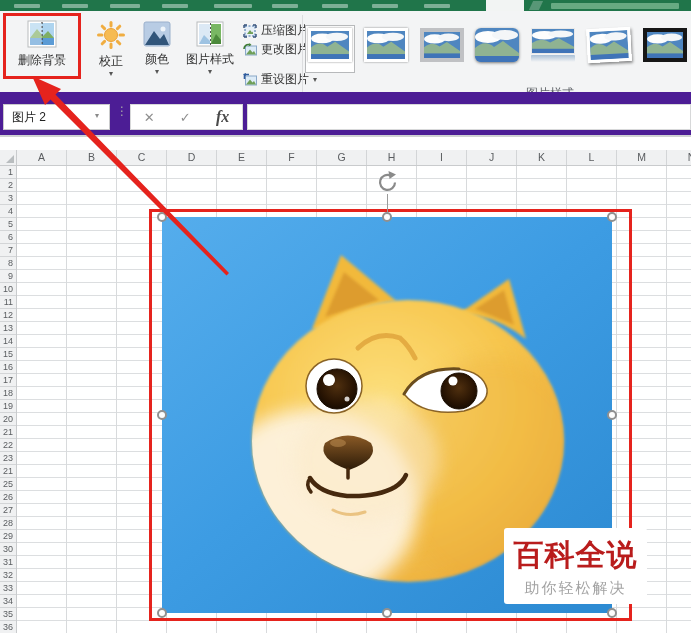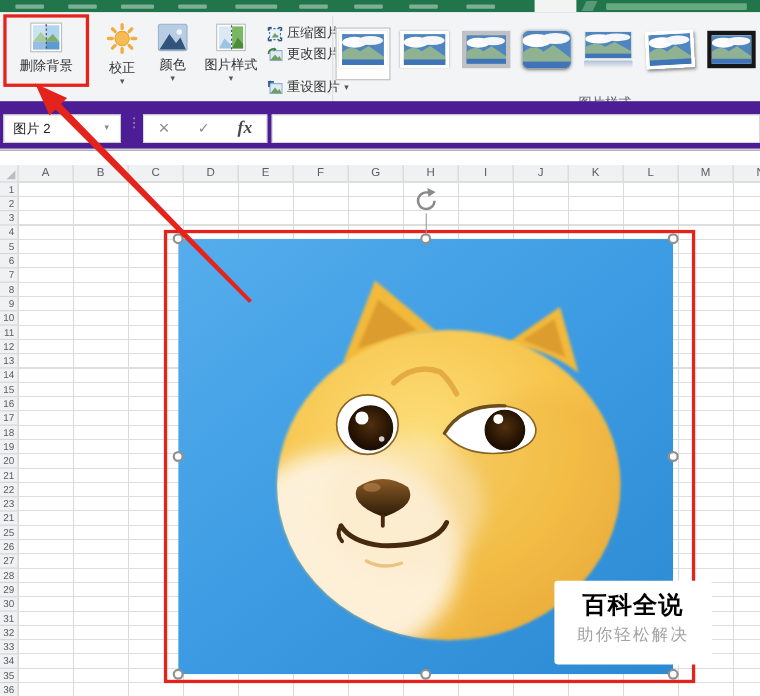--- a/index.html
+++ b/index.html
@@ -76,21 +76,21 @@
          text-align:right;padding-right:3px;line-height:12px;cursor:pointer;}
   #cells{left:17px;top:16px;width:674px;height:467px;cursor:cell;
     background-image:
       repeating-linear-gradient(to right,transparent 0,transparent 49px,#d8dadc 49px,#d8dadc 50px),
       repeating-linear-gradient(to bottom,transparent 0,transparent 12px,#dcdee0 12px,#dcdee0 13px);}
 
   
   #doge{left:162px;top:217px;z-index:2;cursor:move;}
   #img-redbox{left:149px;top:209px;width:483px;height:412px;border:3px solid #e5231d;box-sizing:border-box;z-index:3;}
   #watermark{left:504px;top:528px;width:143px;height:76px;background:#fff;border-radius:3px;z-index:4;text-align:center;}
-  #wm-title{margin-top:7px;font-size:22px;font-weight:bold;color:#000000;letter-spacing:1px;}
+  #wm-title{margin-top:7px;font-size:30px;font-weight:bold;color:#b91c1c;letter-spacing:1px;}
   #wm-sub{margin-top:3px;font-size:15px;color:#a3a3a3;letter-spacing:2px;text-align:center;}
   .handle{position:absolute;width:10px;height:10px;border-radius:50%;background:#fdfdfd;border:2px solid #909090;box-sizing:border-box;z-index:5;cursor:pointer;}
   #rotate-stem{left:387px;top:194px;width:1px;height:18px;background:#9a9a9a;z-index:5;}
   #rotate-handle{left:375px;top:170px;z-index:5;cursor:pointer;}
   #arrow-overlay{left:0;top:0;width:691px;height:633px;z-index:7;pointer-events:none;}
 </style>
 </head>
 <body>
 
 <div id="tabbar" class="abs">

